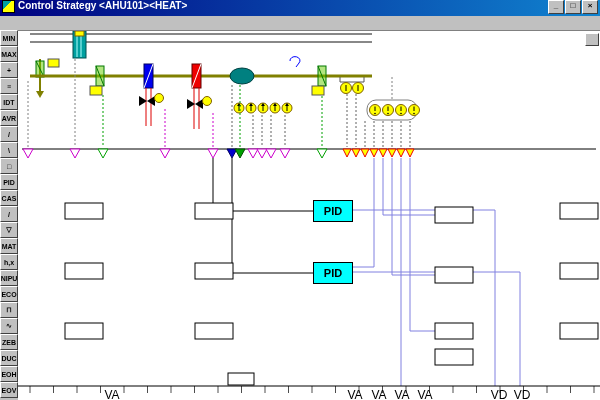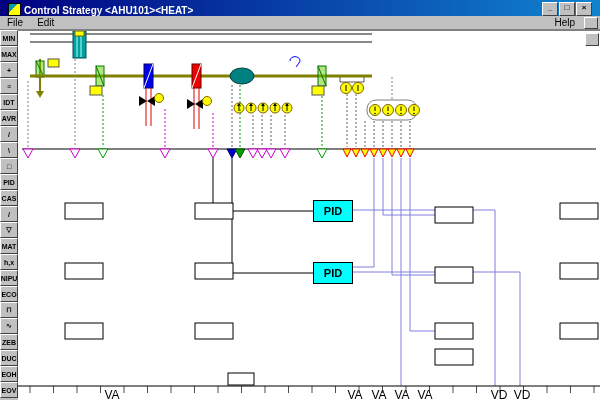--- a/index.html
+++ b/index.html
@@ -2,22 +2,22 @@
 <html><head>
 <meta charset="utf-8">
 <style>
   html,body{margin:0;padding:0;}
   body{width:600px;height:400px;overflow:hidden;background:#c0c0c0;
        font-family:"Liberation Sans",sans-serif;}
   .window{position:relative;width:600px;height:400px;background:#c0c0c0;}
 
   
   .titlebar{position:absolute;left:0;top:0;width:600px;height:16px;
-    background:linear-gradient(90deg,#000080,#1084d0);display:flex;align-items:flex-end;
-    padding:0 8px;box-sizing:border-box;}
+    background:linear-gradient(90deg,#000080,#1084d0);display:flex;align-items:flex-start;
+    padding:0 2px;box-sizing:border-box;}
   .app-icon{width:11px;height:11px;background:#c0c0c0;border:1px solid #000;
     margin-right:3px;flex:0 0 auto;background:
     linear-gradient(135deg,#00a0a0 40%,#ffff00 40%);}
   .title{color:#fff;font-size:10px;font-weight:bold;white-space:nowrap;flex:1 1 auto;}
   .winbtn{width:14px;height:12px;margin-left:1px;background:#c0c0c0;
     border:1px solid;border-color:#fff #404040 #404040 #fff;font-size:8px;line-height:9px;
     text-align:center;font-weight:bold;color:#000;flex:0 0 auto;}
 
   
   .menubar{position:absolute;left:0;top:16px;width:600px;height:14px;background:#c0c0c0;
@@ -59,31 +59,20 @@
 <div class="window">
 
   <div class="titlebar">
     <span class="app-icon"></span>
     <span class="title">Control Strategy &lt;AHU101&gt;&lt;HEAT&gt;</span>
     <span class="winbtn">_</span>
     <span class="winbtn">□</span>
     <span class="winbtn">×</span>
   </div>
 
-  <div class="menubar">
-    <span id="menu-left" style="display:flex">
-        <span class="menu-item">File</span>
-        <span class="menu-item">Edit</span>
-      </span>
-    <span class="menu-spacer"></span>
-    <span id="menu-right" style="display:flex">
-        <span class="menu-item">Help</span>
-      </span>
-    <span class="child-btn"></span>
-  </div>
 
   <div class="toolbar" id="toolbar">
       <div class="tbtn">MIN</div>
       <div class="tbtn">MAX</div>
       <div class="tbtn">+</div>
       <div class="tbtn">≡</div>
       <div class="tbtn">IDT</div>
       <div class="tbtn">AVR</div>
       <div class="tbtn">/</div>
       <div class="tbtn">\</div>

